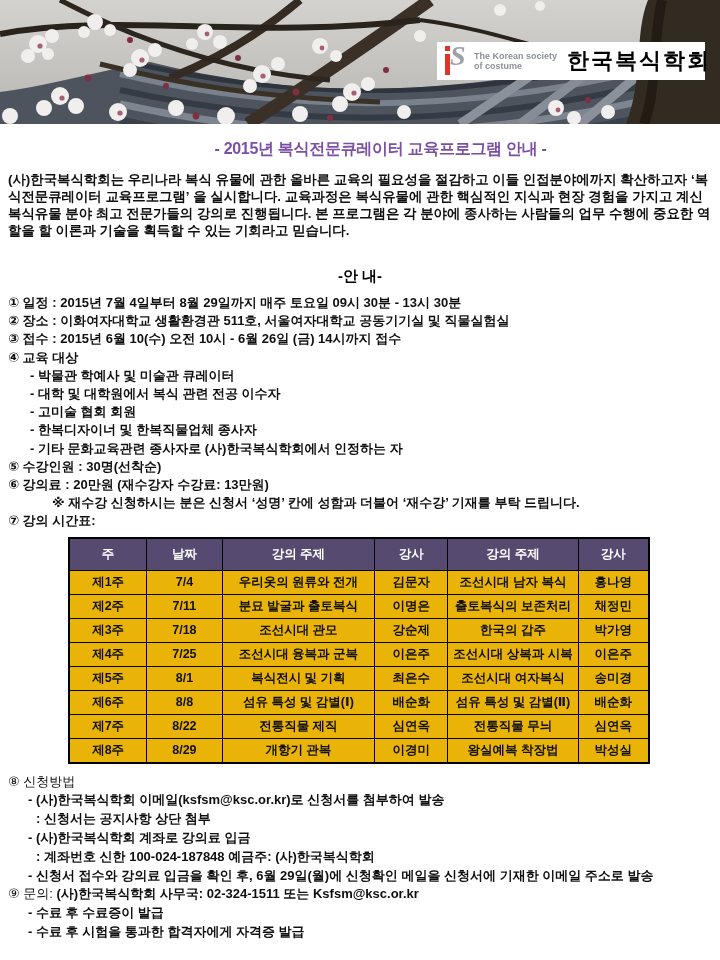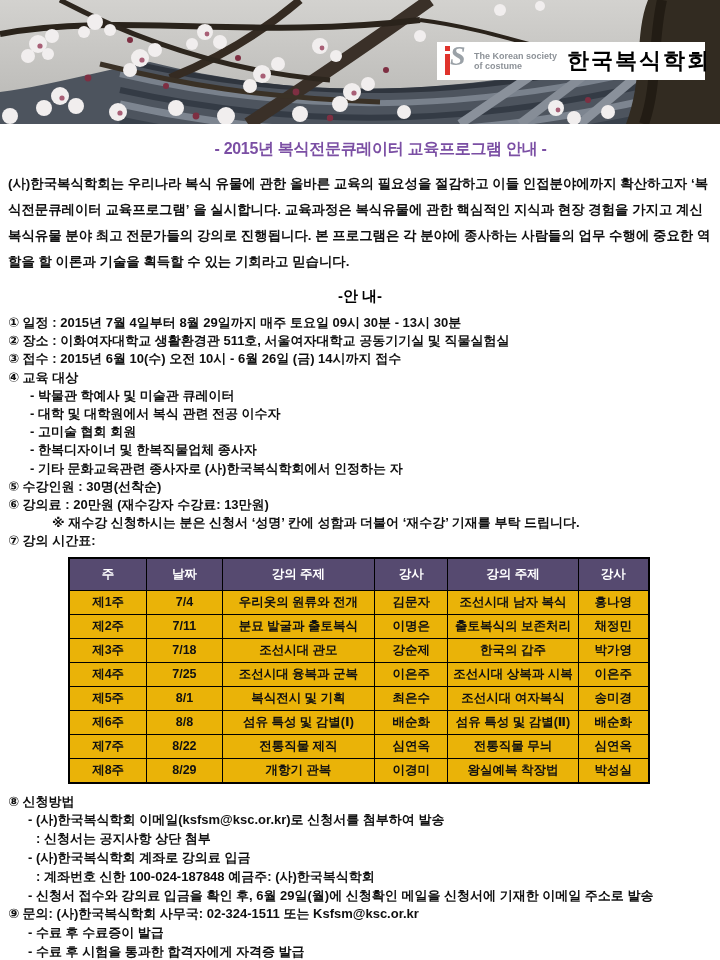--- a/index.html
+++ b/index.html
@@ -13,37 +13,37 @@
   .logo-mark{position:relative;width:24px;height:32px;flex:0 0 auto;}
   .logo-mark .dot{position:absolute;left:2px;top:1px;width:5px;height:5px;background:#e0332c;}
   .logo-mark .bar{position:absolute;left:2px;top:9px;width:5px;height:21px;background:#e0332c;}
   .logo-mark .sglyph{position:absolute;left:7px;top:-5px;font-size:28px;font-style:italic;
                      font-weight:bold;color:#9aa1a7;font-family:"Liberation Serif",serif;}
   .logo-text{font-size:9px;line-height:10px;font-weight:bold;color:#8d9298;flex:0 0 auto;}
   .logo-org{font-size:22px;font-weight:600;color:#000;letter-spacing:2px;margin-left:3px;
             font-family:"Liberation Serif","DejaVu Serif",serif;white-space:nowrap;}
   
   .title{margin-top:15px;text-align:center;font-size:16px;font-weight:800;color:#7b4fa4;letter-spacing:-0.3px;margin-left:41px;}
-  .intro{margin:11px 8px 0 8px;font-size:13.4px;font-weight:700;line-height:26px;color:#101010;}
-  .notice-head{margin-top:12px;text-align:center;font-size:15px;font-weight:800;color:#000;}
+  .intro{margin:11px 8px 0 8px;font-size:13.4px;font-weight:700;line-height:17px;color:#101010;}
+  .notice-head{margin-top:28px;text-align:center;font-size:15px;font-weight:800;color:#000;}
   .items{margin-top:8px;padding-left:8px;font-size:13px;font-weight:700;line-height:18.2px;color:#0f0f0f;}
   .items .lbl{font-weight:800;}
   .ind1{padding-left:22px;font-weight:600;}
   .note{padding-left:44px;font-weight:600;}
   
   table.sched{border-collapse:collapse;margin:6px 0 0 68px;width:582px;table-layout:fixed;
               border:2px solid #000;font-weight:700;}
   table.sched th{background:#564a70;color:#fff;height:31px;font-size:12.5px;border:1px solid #000;
                  font-weight:700;padding:0;}
   table.sched td{height:23px;font-size:12.5px;text-align:center;vertical-align:middle;
                  border:1px solid #000;padding:0 2px;background:#eab308;}
   table.sched td.lav{background:#eab308;}
   
   .bottom{margin-top:9px;padding-left:8px;font-size:13px;font-weight:700;line-height:18.8px;color:#0f0f0f;}
-  .bottom .lbl{font-weight:700;}
+  .bottom .lbl{font-weight:400;}
   .bottom .ind1{padding-left:20px;}
   .bottom .ind2{padding-left:28px;}
   .footnote{margin-top:26px;padding-left:8px;font-size:13px;font-weight:700;color:#0f0f0f;}
 </style>
 </head>
 <body>
 
 <div class="page">
 
   <div class="hero">

